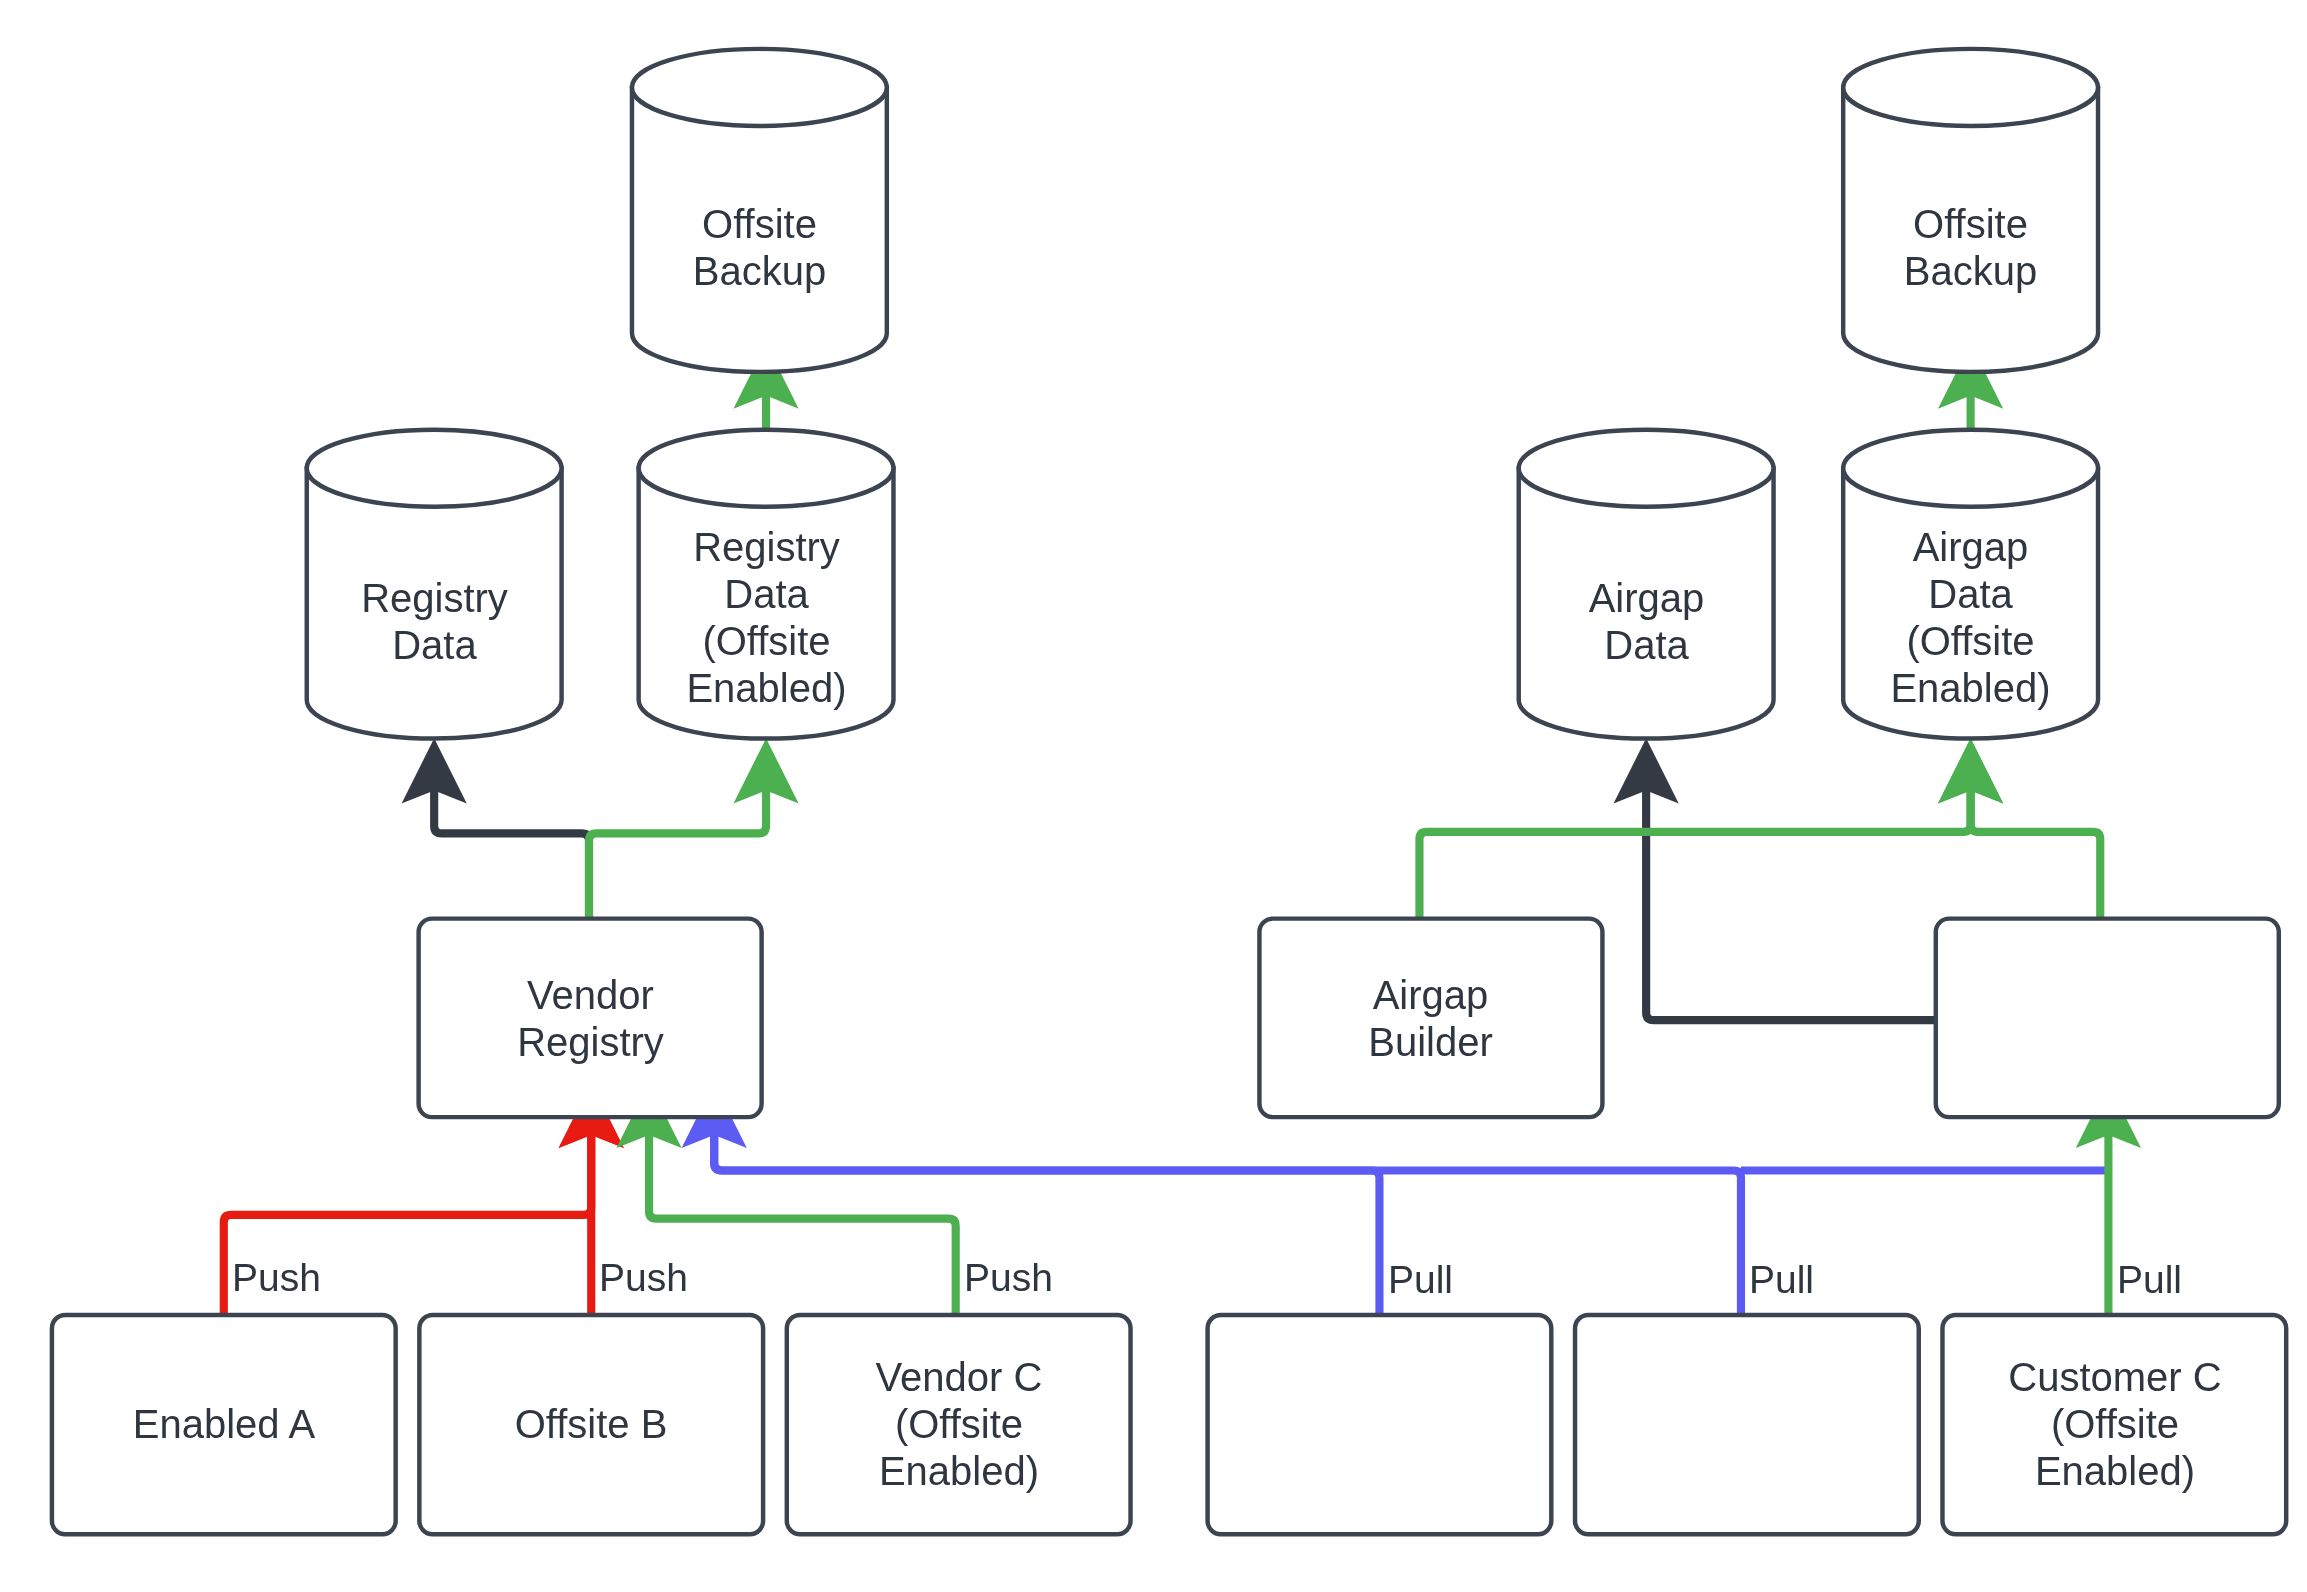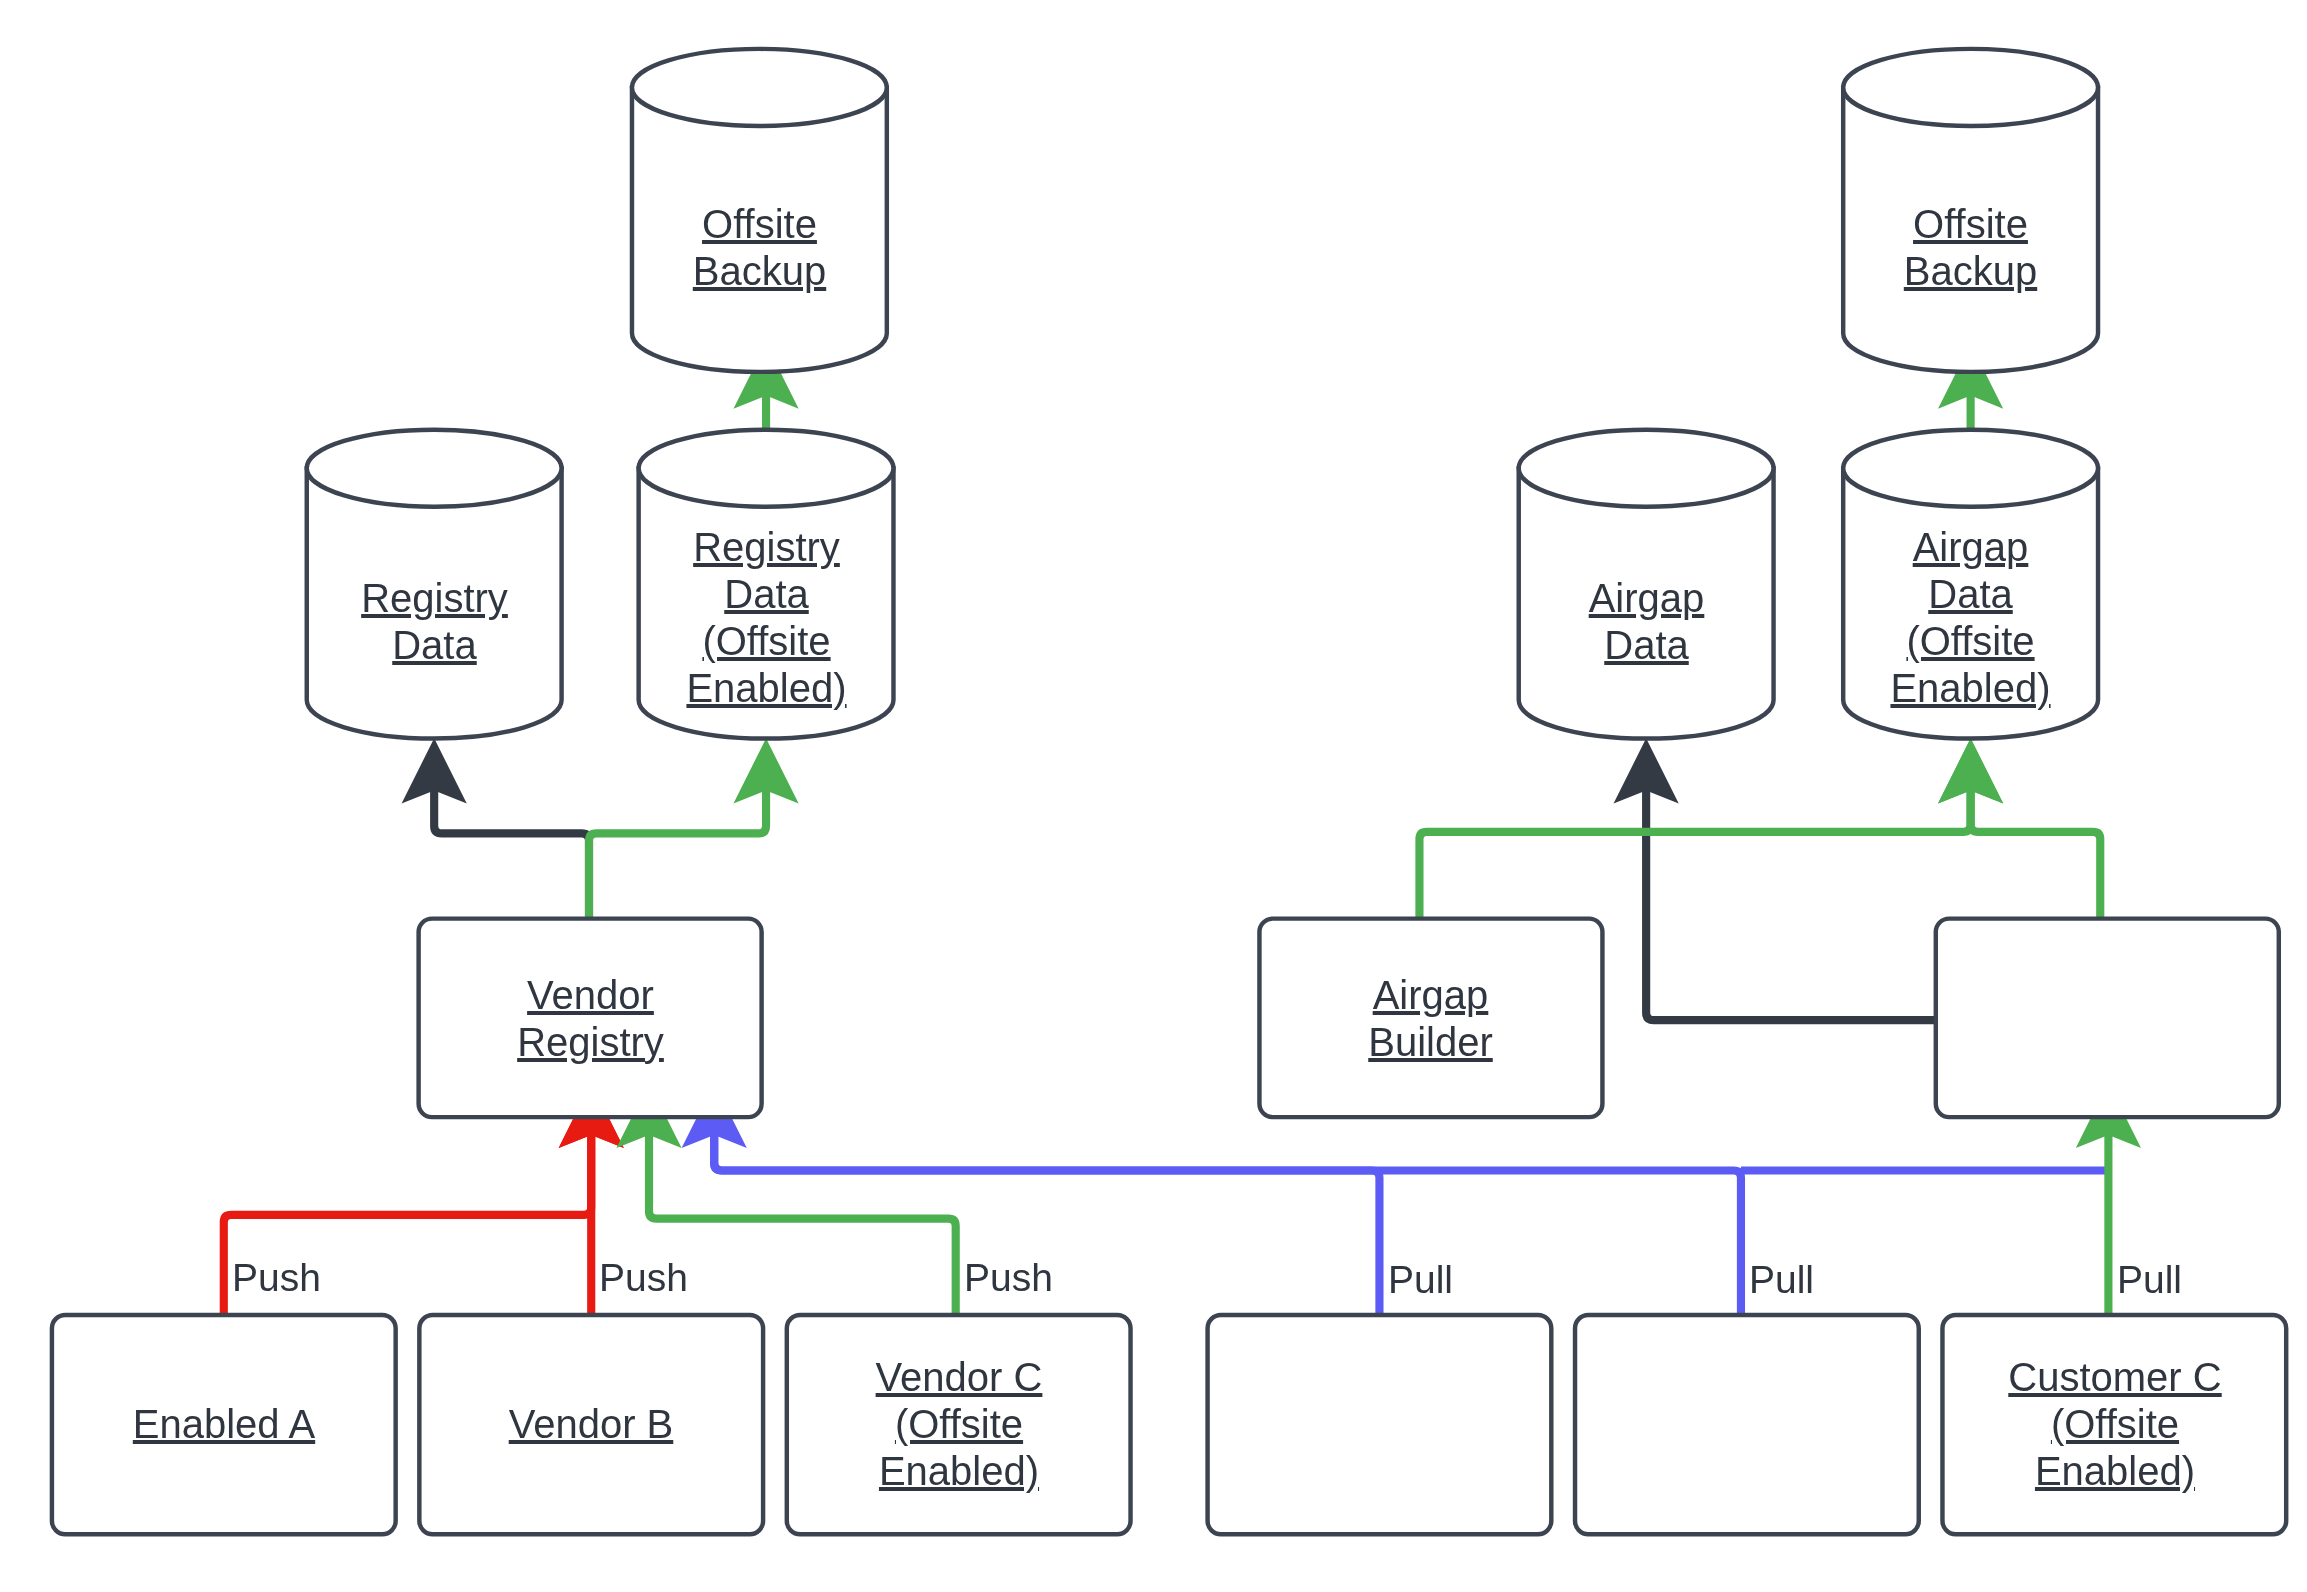--- a/index.html
+++ b/index.html
@@ -2,21 +2,21 @@
 <html style="font-size:12px"><head>
 <meta charset="utf-8">
 <style>
   html,body{margin:0;padding:0;background:#ffffff;}
   body{width:2307px;height:1592px;font-family:"Liberation Sans",sans-serif;overflow:hidden;}
   #stage{position:relative;width:2307px;height:1592px;background:#fff;}
   svg.layer{position:absolute;left:0;top:0;width:2307px;height:1592px;}
   .nodetext{
     position:absolute;display:flex;align-items:center;justify-content:center;
     text-align:center;color:#2f3640;font-size:40px;line-height:1.17;
-    font-family:"Liberation Sans",sans-serif;pointer-events:none;white-space:pre-line;text-decoration:underline;
+    font-family:"Liberation Sans",sans-serif;pointer-events:none;white-space:pre-line;
   }
   .edgelabel{
     position:absolute;color:#2f3640;font-size:39px;font-family:Liberation Sans, sans-serif;
     white-space:nowrap;
   }
 </style>
 </head>
 <body>
 
 <div id="stage">
@@ -144,21 +144,21 @@
 
   <div class="nodetext" style="left:419px;top:919px;width:343px;height:199px;">Vendor
 Registry</div>
 
   <div class="nodetext" style="left:1259px;top:919px;width:343px;height:199px;">Airgap
 Builder</div>
 
 
   <div class="nodetext" style="left:52px;top:1315px;width:344px;height:219px;">Enabled A</div>
 
-  <div class="nodetext" style="left:419px;top:1315px;width:344px;height:219px;">Vendor B</div>
+  <div class="nodetext" style="left:419px;top:1315px;width:344px;height:219px;">Offsite B</div>
 
   <div class="nodetext" style="left:787px;top:1315px;width:344px;height:219px;">Vendor C
 (Offsite
 Enabled)</div>
 
 
 
   <div class="nodetext" style="left:1943px;top:1315px;width:344px;height:219px;">Customer C
 (Offsite
 Enabled)</div>

